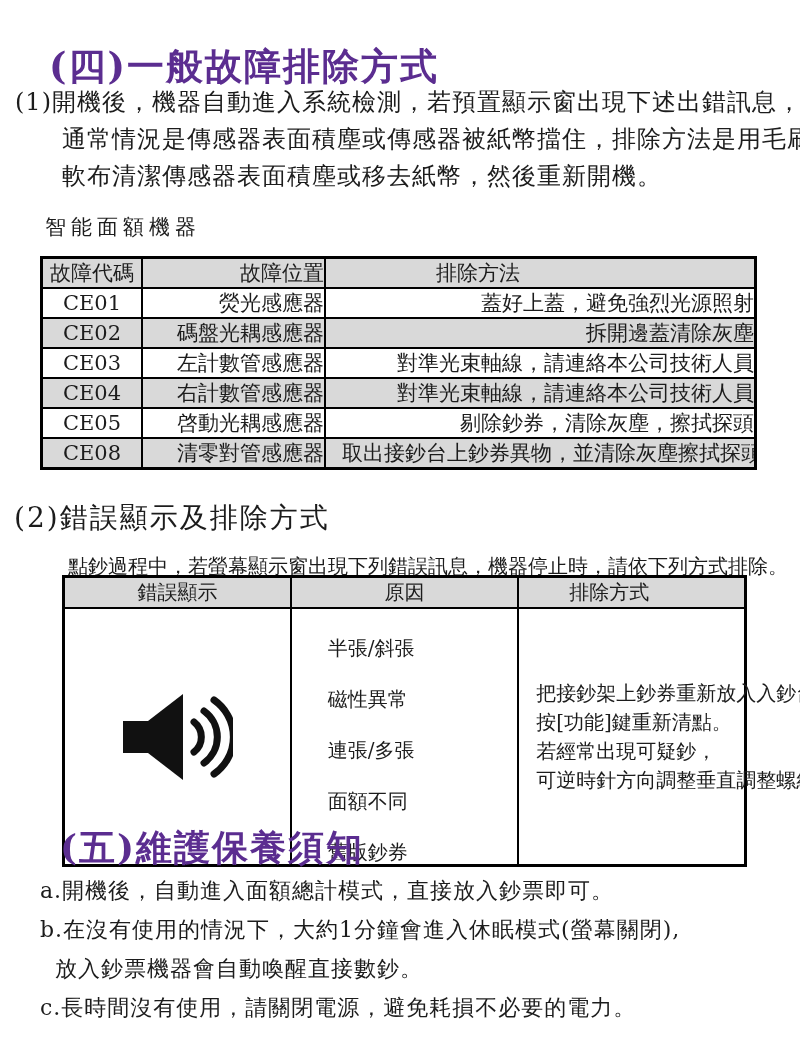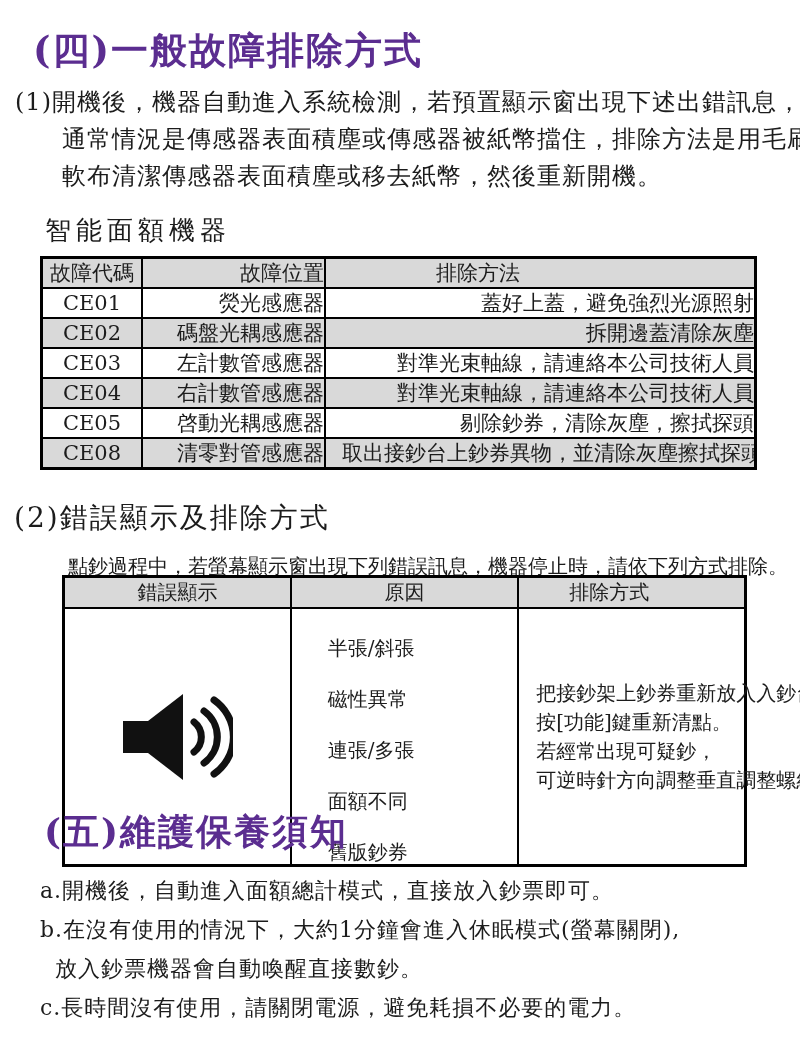--- a/index.html
+++ b/index.html
@@ -4,30 +4,30 @@
 <style>
   html,body { margin:0; padding:0; }
   body {
     width:800px; height:1049px; background:#ffffff; position:relative;
     font-family:"DejaVu Serif", serif; color:#1c1c1c; overflow:hidden;
   }
   .abs { position:absolute; }
 
   
   .sec-title {
-    margin:0; color:#5b2d90; font-weight:600; font-size:37px;
+    margin:16px; color:#5b2d90; font-weight:600; font-size:37px;
     letter-spacing:2px; white-space:nowrap;
   }
   .sec-title.small { font-size:36px; }
 
   
   .para { font-size:24px; letter-spacing:1px; line-height:37px; white-space:nowrap; }
   .para .indent { padding-left:47px; }
 
-  .table-label { font-size:26px; letter-spacing:5px; white-space:nowrap; }
+  .table-label { font-size:21px; letter-spacing:5px; white-space:nowrap; }
 
   
   table.t1 {
     border-collapse:collapse; table-layout:fixed; width:717px;
     border:3px solid #000; font-size:21px;
   }
   .t1 th, .t1 td {
     border:2px solid #000; padding:0; height:28px; font-weight:normal;
     white-space:nowrap; overflow:hidden;
   }

